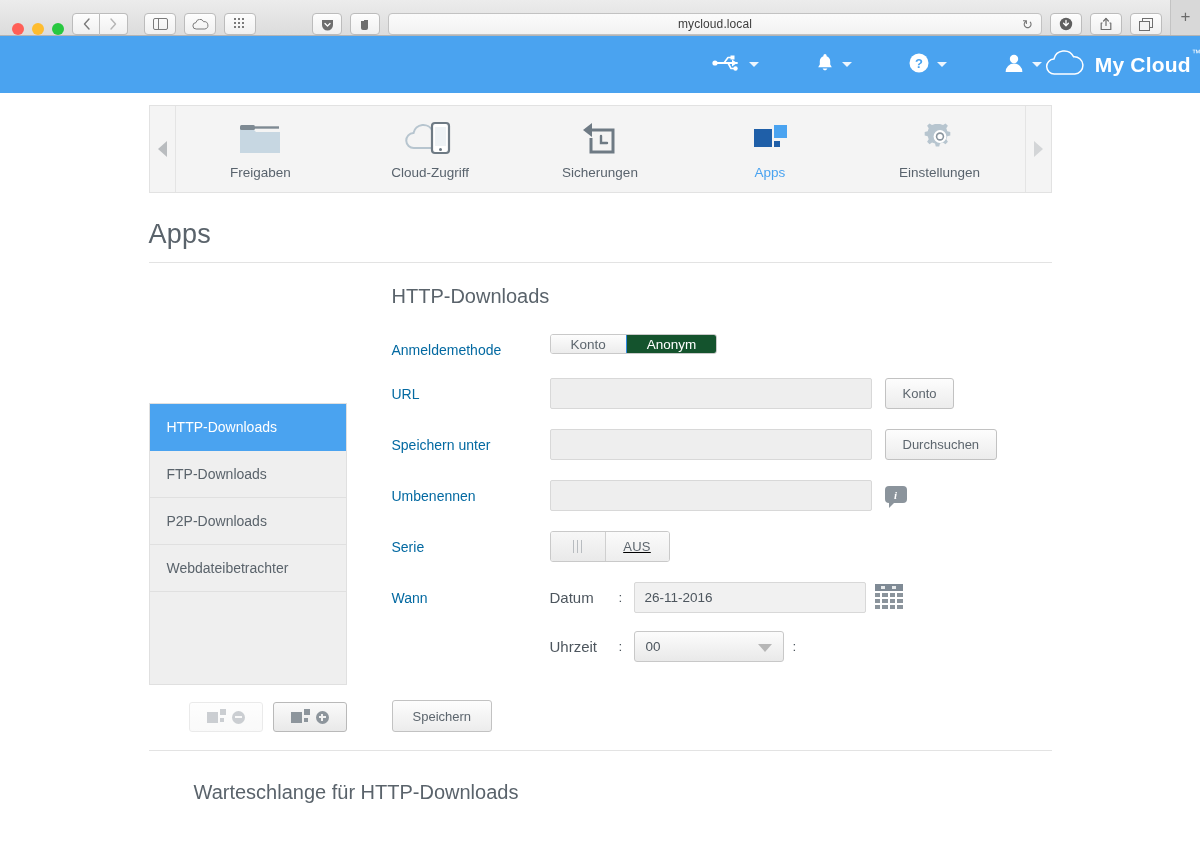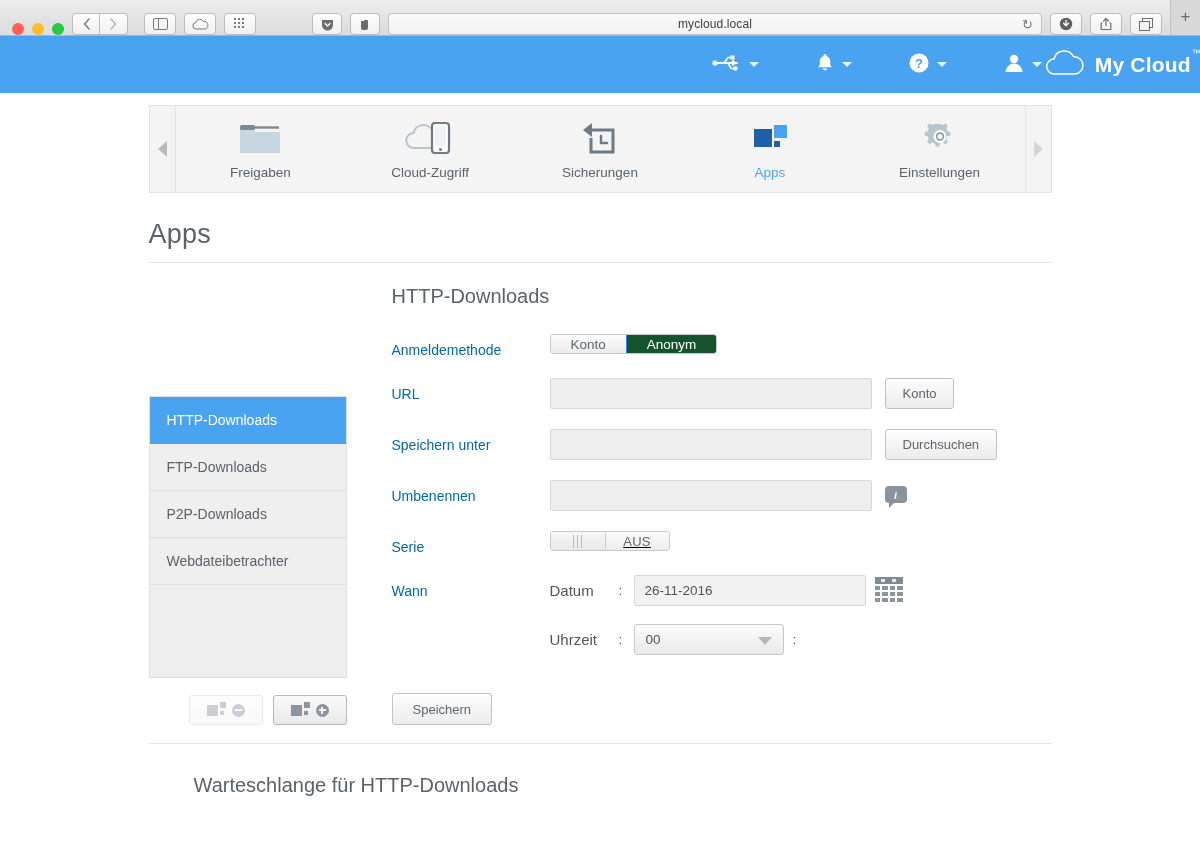--- a/index.html
+++ b/index.html
@@ -142,21 +142,21 @@
   }
   .txtin.datein{ width:232px; background:#f1f1f1;}
   .btn{
     height:31px; border:1px solid #c2c2c2; border-radius:3px;
     background:linear-gradient(#fdfdfd,#ececec);
     font-size:13px; color:#5d666e; padding:0 17px;
     font-family:"Liberation Sans", sans-serif;
   }
   .btn.create{ padding:0 20px; height:32px; }
 
-  .toggle{ display:flex; border:1px solid #c9c9c9; border-radius:3px; overflow:hidden; height:20px;text-decoration:underline;}
+  .toggle{ display:flex; border:1px solid #c9c9c9; border-radius:3px; overflow:hidden; height:31px;text-decoration:underline;}
   .toggle .knob{
     width:54px; display:flex;align-items:center;justify-content:center;gap:3px;
     background:linear-gradient(#f7f7f7,#e9e9e9);
   }
   .toggle .knob i{ display:block; width:1px; height:13px; background:#b8bcc0;}
   .toggle .lbl{
     width:64px; display:flex;align-items:center;justify-content:center;
     background:linear-gradient(#fbfbfb,#ededed); border-left:1px solid #cfcfcf;
     font-size:13px; color:#5d666e; letter-spacing:.3px;
   }

